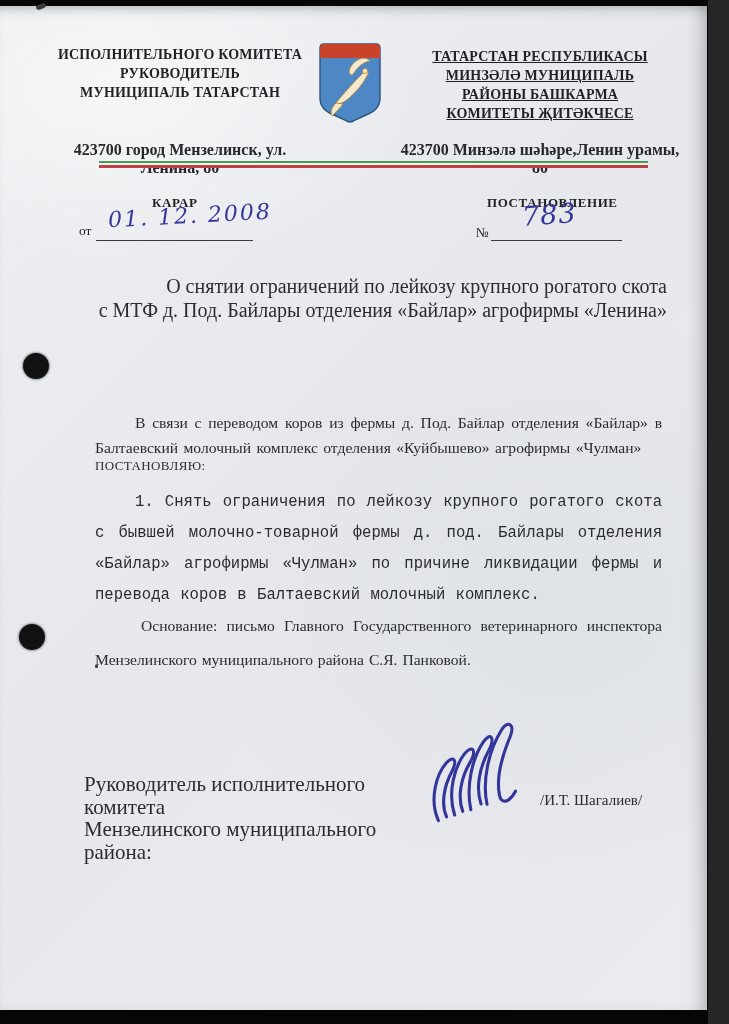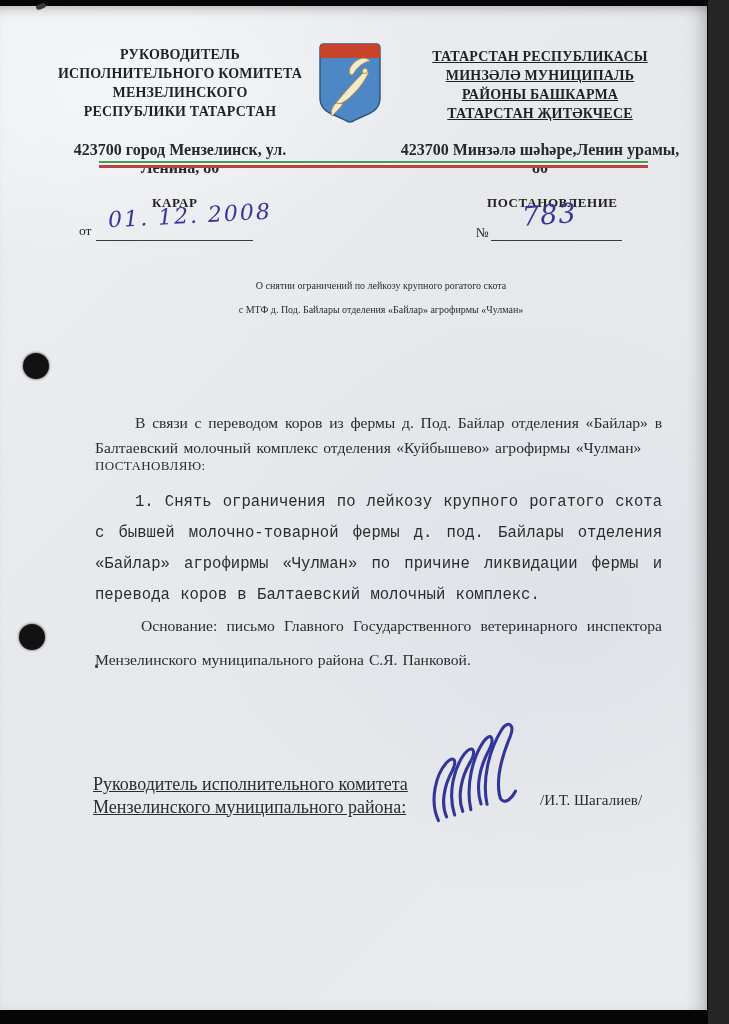--- a/index.html
+++ b/index.html
@@ -46,51 +46,50 @@
   .prefix{font-size:13.5px;color:#222;}
   .ot{left:79px;top:217px;}
   .num{left:476px;top:219px;}
   .blank-line{border-bottom:1.4px solid #3a3a3e;height:1px;}
   .date-line{left:96px;top:233px;width:157px;}
   .num-line{left:491px;top:233px;width:131px;}
   .hand{font-family:"DejaVu Serif",serif;font-style:italic;color:var(--ink_blue,#34349a);}
   .hand-date{left:108px;top:197px;font-size:22px;transform:rotate(-3deg);letter-spacing:2px;}
   .hand-num{left:522px;top:193px;font-size:27px;transform:rotate(-4deg);letter-spacing:1px;}
   
-  .title{left:95px;top:268px;width:572px;text-align:center;font-size:10px;line-height:24px;color:#2a2c2f;}
+  .title{left:95px;top:268px;width:572px;text-align:right;font-size:20px;line-height:24px;color:#2a2c2f;}
   .para{color:#2a2c2f;text-align:justify;}
   .para1{left:95px;top:361px;width:567px;font-size:15.6px;line-height:24.5px;text-indent:40px;word-spacing:1.5px;margin-top:44px;}
   .resolve{left:95px;top:452px;font-size:13px;letter-spacing:.4px;color:#2a2c2f;}
   .item1{left:95px;top:481px;width:567px;font-size:15.6px;line-height:31px;text-indent:40px;word-spacing:1px;font-family:Liberation Mono, monospace;}
   .basis{left:95px;top:603px;width:567px;font-size:15.6px;line-height:34px;text-indent:46px;word-spacing:1px;}
   
-  .sig-pos{left:93px;top:767px;width:340px;font-size:18px;line-height:22.5px;color:#2a2c2f;text-decoration:underline;}
+  .sig-pos{left:84px;top:767px;width:340px;font-size:21px;line-height:22.5px;color:#2a2c2f;}
   .autograph{left:425px;top:706px;width:112px;height:128px;transform:rotate(2deg);}
   .autograph svg{width:100%;height:100%;}
   .autograph path{fill:none;stroke:var(--ink_blue,#34349a);stroke-width:3.1;stroke-linecap:round;}
   .sig-name{left:540px;top:786px;font-size:15px;color:#2a2c2f;}
 </style>
 </head>
 <body>
 
 <div class="scan">
   <div class="side-strip"></div>
 
   <div class="paper">
 
     <span class="speck" style="left:36px;top:-2px;width:10px;height:5px;transform:rotate(-20deg);"></span>
     <span class="speck" style="left:95px;top:659px;width:3px;height:3px;"></span>
     <div class="hole" style="left:23px;top:347px;"></div>
     <div class="hole" style="left:19px;top:618px;"></div>
 
     <div class="abs lh lh-left">
+      <div>ИСПОЛНИТЕЛЬНОГО КОМИТЕТА</div>
       <div>РУКОВОДИТЕЛЬ</div>
-      <div>ИСПОЛНИТЕЛЬНОГО КОМИТЕТА</div>
-      <div>МЕНЗЕЛИНСКОГО</div>
-      <div>РЕСПУБЛИКИ ТАТАРСТАН</div>
+      <div>МУНИЦИПАЛЬ ТАТАРСТАН</div>
     </div>
     <div class="abs lh-addr addr-left">423700 город Мензелинск, ул. Ленина, 80</div>
 
     <div class="abs emblem">
       <svg viewBox="0 0 66 84" aria-hidden="true">
         <defs>
           <linearGradient id="band" x1="0" y1="0" x2="1" y2="0">
             <stop offset="0" stop-color="#a92d22"></stop>
               <stop offset=".55" stop-color="#cf4a28"></stop>
               <stop offset="1" stop-color="#e2683a"></stop>
@@ -102,21 +101,21 @@
         <path class="dove" d="M33 26 C38 17 48 13 53 19 C47 20 41 24 37 31 C34 35 31 32 33 26 Z"></path>
         <path class="dove" d="M19 61 C15 65 13 70 15 74 C19 70 23 66 26 62 Z"></path>
         <circle class="dove" cx="48" cy="29" r="2.6"></circle>
       </svg>
     </div>
 
     <div class="abs lh lh-right">
       <div>ТАТАРСТАН РЕСПУБЛИКАСЫ</div>
       <div>МИНЗӘЛӘ МУНИЦИПАЛЬ</div>
       <div>РАЙОНЫ БАШКАРМА</div>
-      <div>ТАТАРСТАН ҖИТӘКЧЕСЕ</div>
+      <div>КОМИТЕТЫ ҖИТӘКЧЕСЕ</div>
     </div>
     <div class="abs lh-addr addr-right">423700 Минзәлә шәһәре,Ленин урамы, 80</div>
 
     <div class="abs rule">
       <div class="g"></div>
       <div class="w"></div>
       <div class="r"></div>
     </div>
 
     <div class="abs doc-label karar">КАРАР</div>
@@ -125,21 +124,21 @@
     <div class="abs prefix ot">от</div>
     <div class="abs blank-line date-line"></div>
     <div class="abs hand hand-date">01. 12. 2008</div>
 
     <div class="abs prefix num">№</div>
     <div class="abs blank-line num-line"></div>
     <div class="abs hand hand-num">783</div>
 
     <div class="abs title">
       <div>О снятии ограничений по лейкозу крупного рогатого скота</div>
-      <div>с МТФ д. Под. Байлары отделения «Байлар» агрофирмы «Чулман»</div>
+      <div>с МТФ д. Под. Байлары отделения «Байлар» агрофирмы «Ленина»</div>
     </div>
 
     <div class="abs para para1">В связи  с переводом коров из фермы д. Под. Байлар отделения «Байлар»  в Балтаевский молочный комплекс отделения «Куйбышево» агрофирмы «Чулман»</div>
     <div class="abs resolve">ПОСТАНОВЛЯЮ:</div>
     <div class="abs para item1">1. Снять ограничения по лейкозу крупного рогатого скота с бывшей молочно-товарной фермы д. под. Байлары отделения «Байлар» агрофирмы «Чулман» по причине ликвидации фермы и перевода коров в Балтаевский молочный комплекс.</div>
     <div class="abs para basis">Основание: письмо Главного Государственного ветеринарного инспектора Мензелинского муниципального района С.Я. Панковой.</div>
 
     <div class="abs sig-pos">
       <div>Руководитель исполнительного комитета</div>
       <div>Мензелинского муниципального района:</div>

